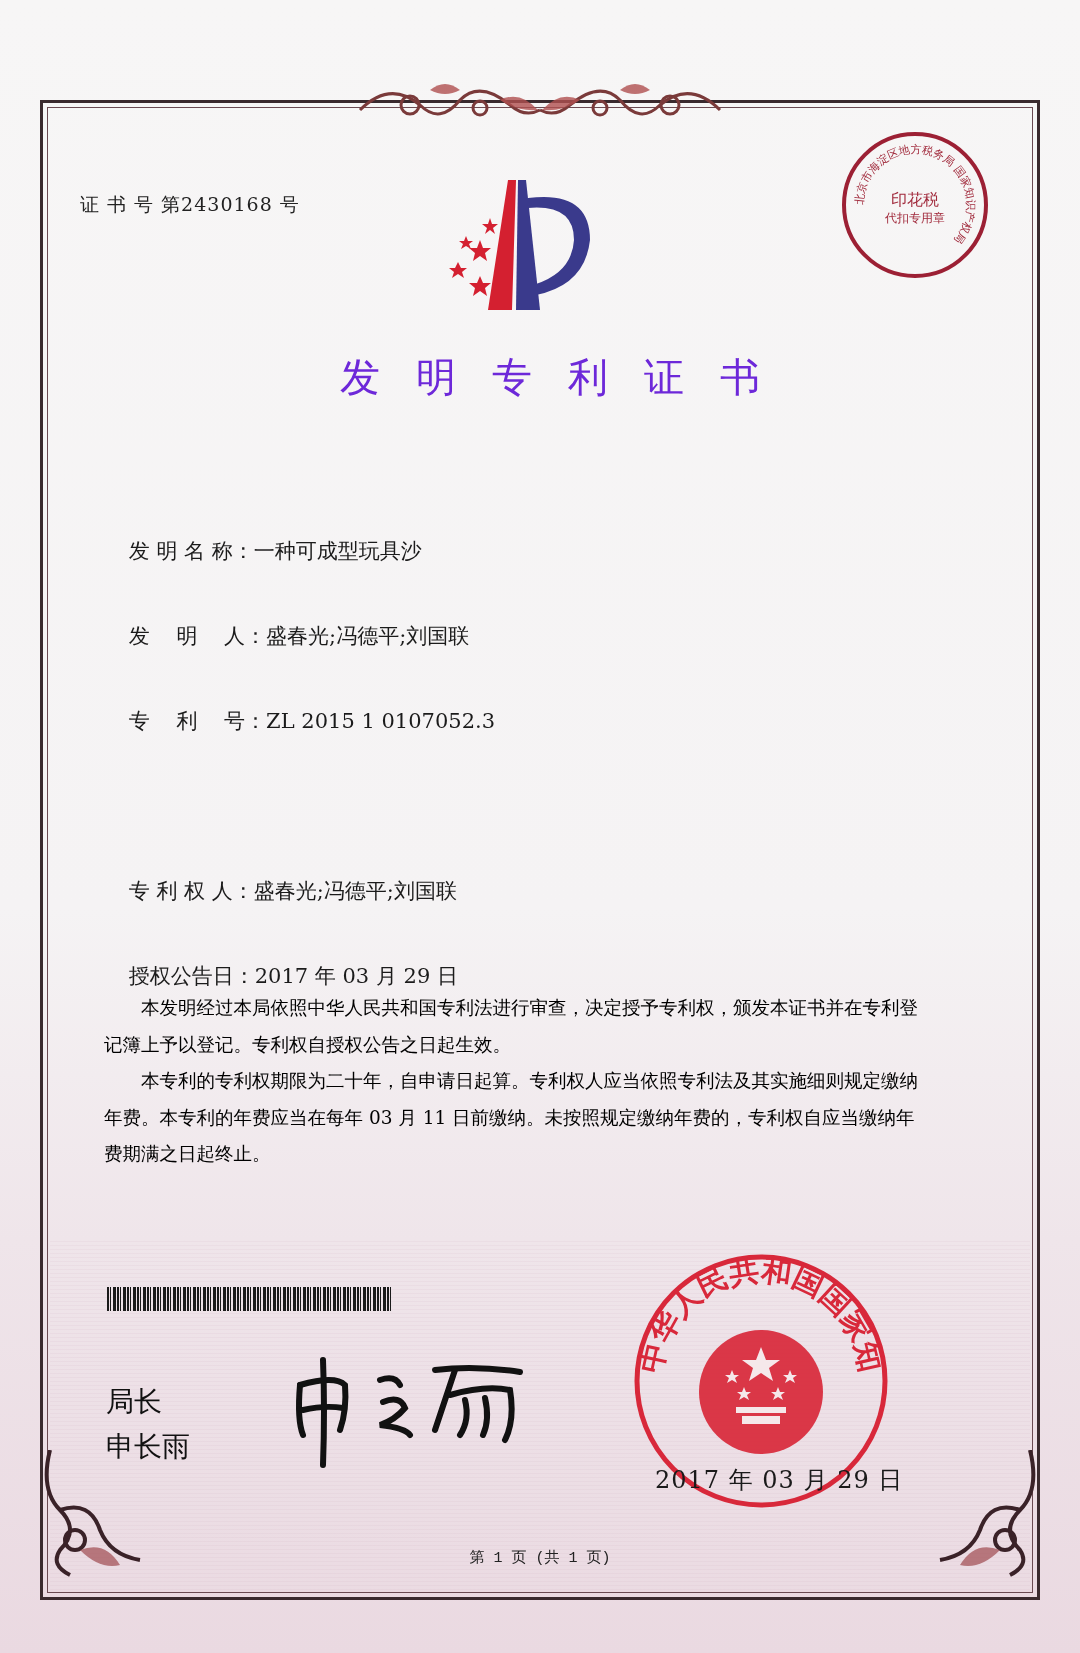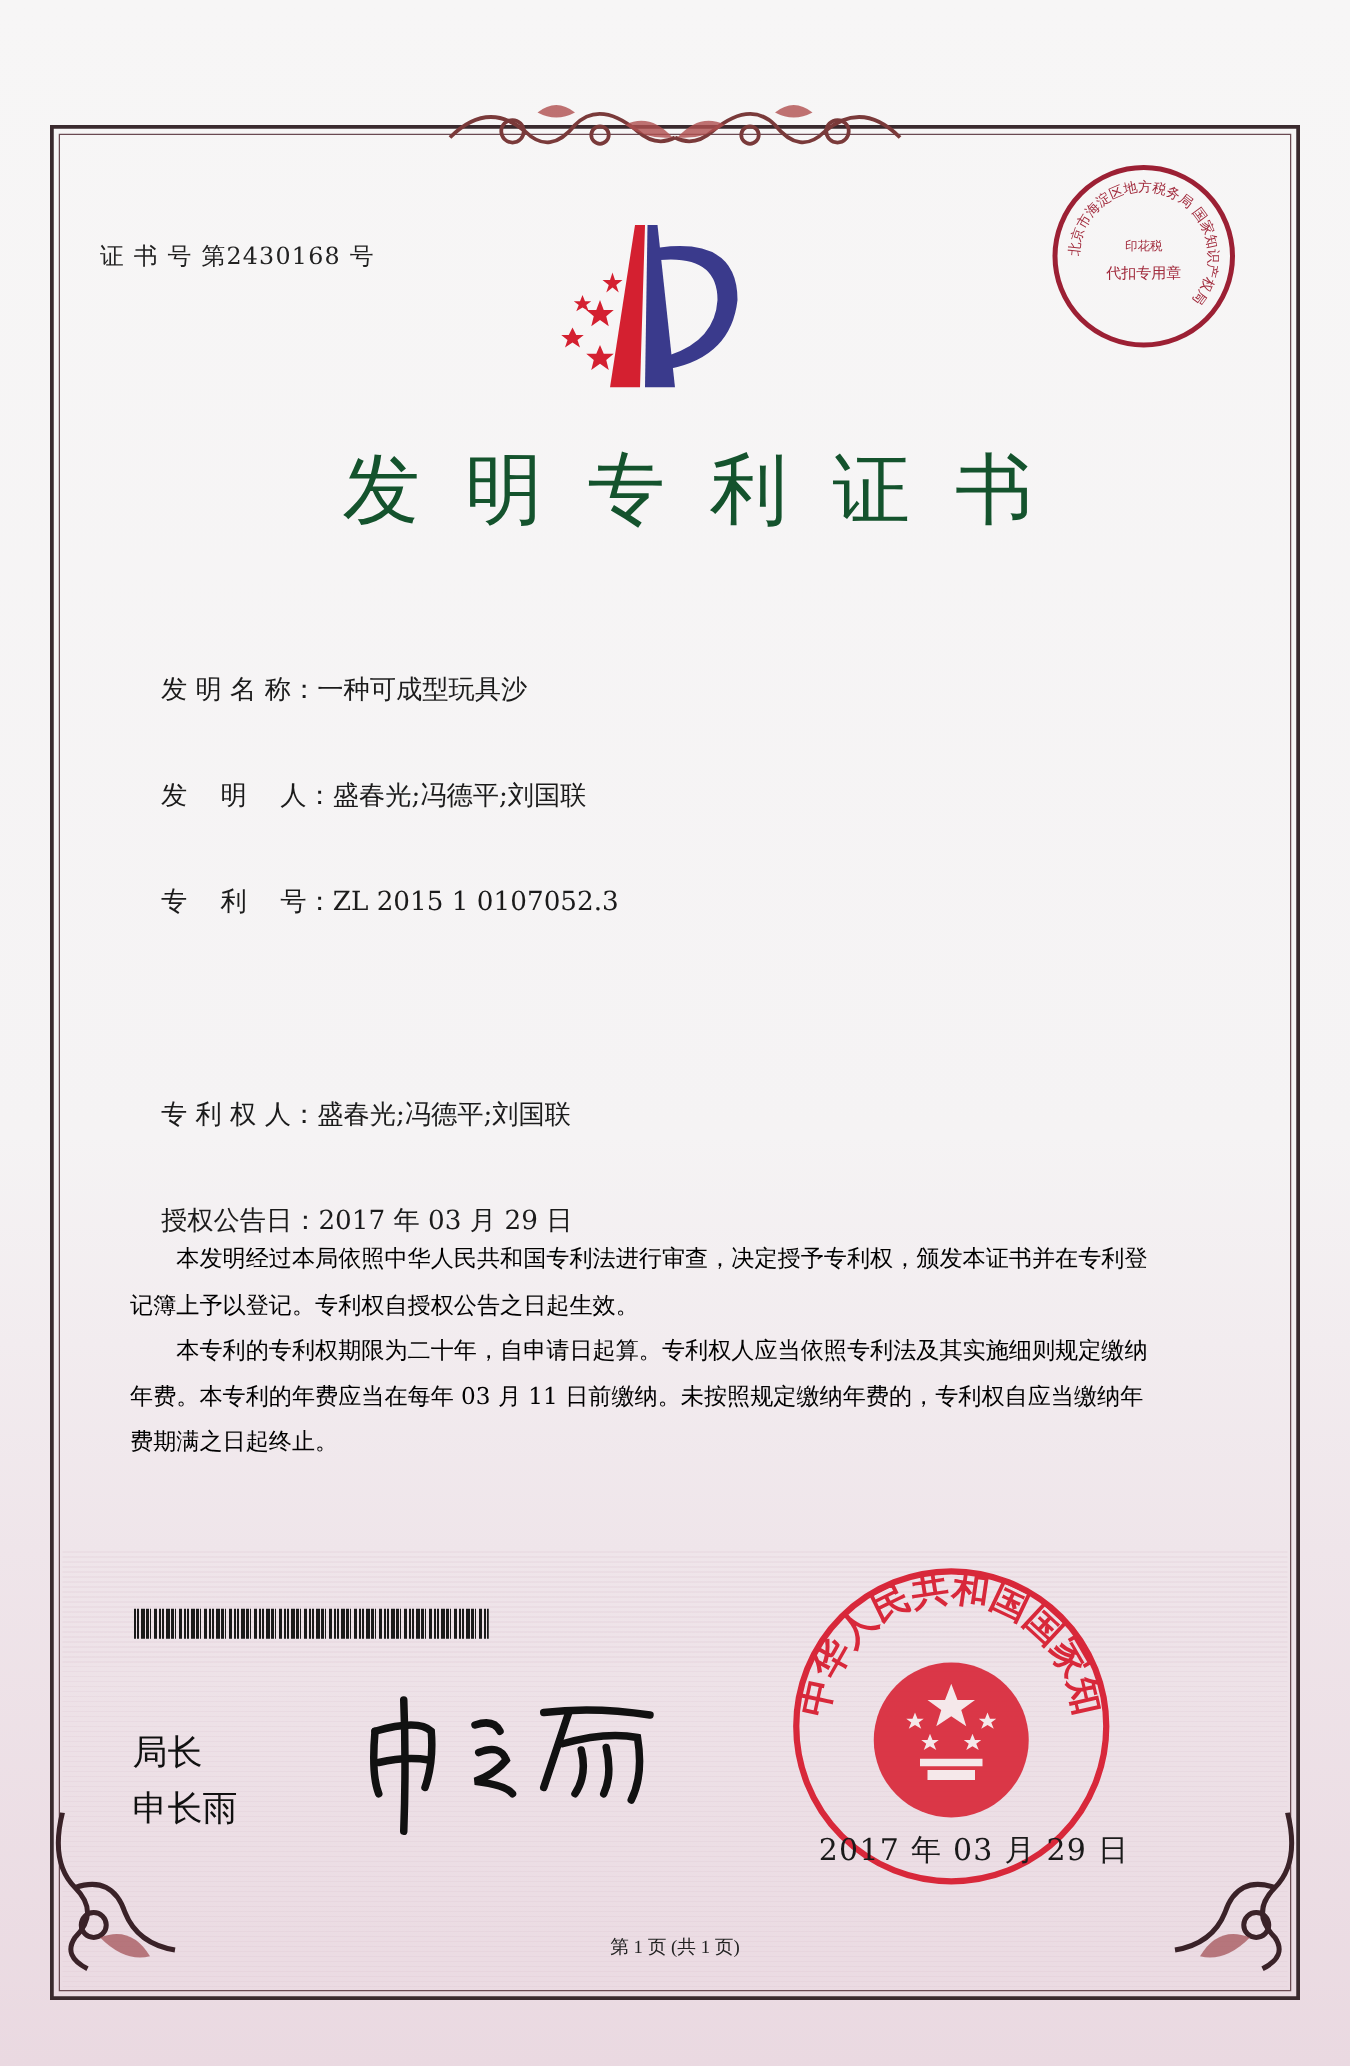--- a/index.html
+++ b/index.html
@@ -35,26 +35,26 @@
   }
   .logo { position: absolute; left: 440px; top: 180px; width: 180px; height: 130px; }
   .seal-tax {
     position: absolute; left: 842px; top: 132px; width: 146px; height: 146px;
     border: 4px solid #9c2034; border-radius: 50%;
     color: #a12a3c; font-size: 12px; text-align: center;
   }
   .seal-tax .ring-text {
     position: absolute; left: 0; top: 0; width: 100%; height: 100%;
   }
-  .seal-tax .center1 { position: absolute; top: 54px; width: 100%; font-size: 10px; }
+  .seal-tax .center1 { position: absolute; top: 54px; width: 100%; font-size: 16px; }
   .seal-tax .center2 { position: absolute; top: 74px; width: 100%; font-size: 12px; }
   .title {
     position: absolute; left: 0; width: 1080px; top: 350px; text-align: center;
-    font-size: 62px; letter-spacing: 36px; padding-left: 56px;
-    font-family: "DejaVu Sans", sans-serif; font-weight: 400; color: #14532d;
+    font-size: 40px; letter-spacing: 36px; padding-left: 56px;
+    font-family: "DejaVu Sans", sans-serif; font-weight: 400; color: #6d28d9;
   }
   .field {
     position: absolute; left: 102px; font-size: 21px; white-space: pre;
     font-family: "DejaVu Serif", serif; color: #1b1b1b;
   }
   .field .lbl { display: inline-block; }
   .body-text {
     position: absolute; left: 104px; top: 990px; width: 820px;
     font-size: 18.5px; line-height: 36.5px; color: #000000;
     font-family: "DejaVu Serif", serif;
@@ -71,21 +71,21 @@
   .signature { position: absolute; left: 285px; top: 1340px; width: 250px; height: 130px; }
   .seal-sipo {
     position: absolute; left: 632px; top: 1252px; width: 258px; height: 258px;
   }
   .issue-date {
     position: absolute; left: 655px; top: 1464px; font-size: 24px;
     font-family: "DejaVu Serif", serif; color: #1a1a1a; letter-spacing: 1px;
   }
   .page-no {
     position: absolute; left: 0; width: 1080px; text-align: center; top: 1548px;
-    font-size: 15px; color: #222; font-family: Liberation Serif, serif;
+    font-size: 15px; color: #222; font-family: Liberation Mono, monospace;
   }
 </style>
 </head>
 <body>
 
 <div class="page">
 
   <div class="texture"></div>
   <div class="frame-outer"></div>
   <div class="frame-inner"></div>

